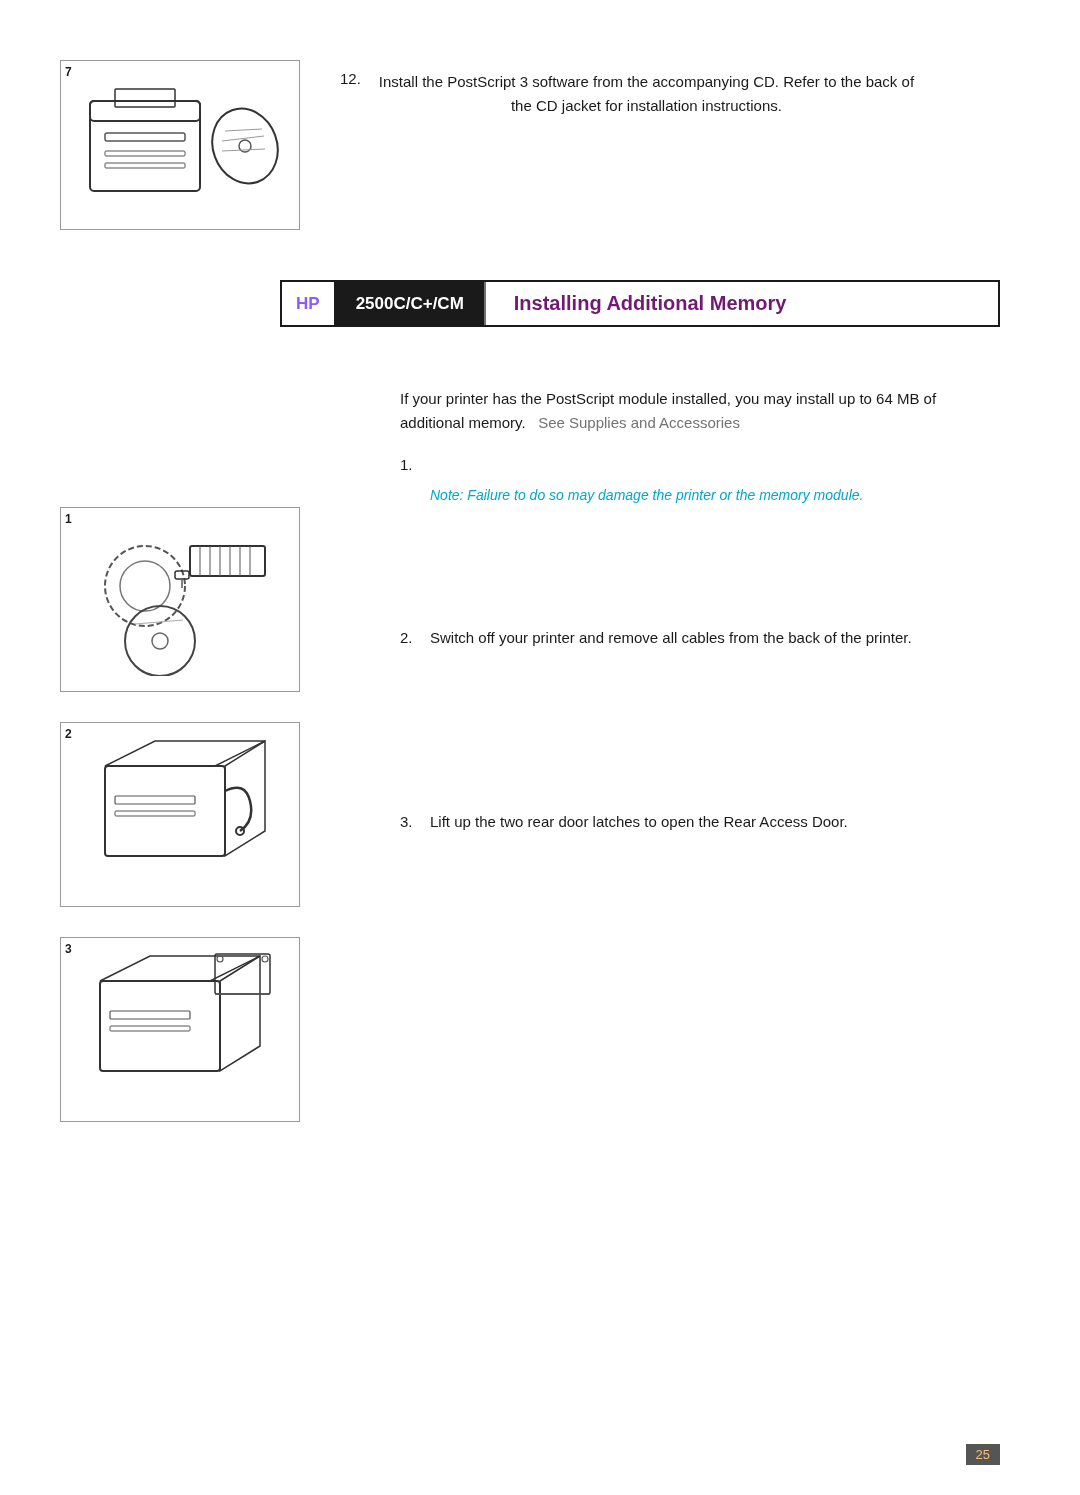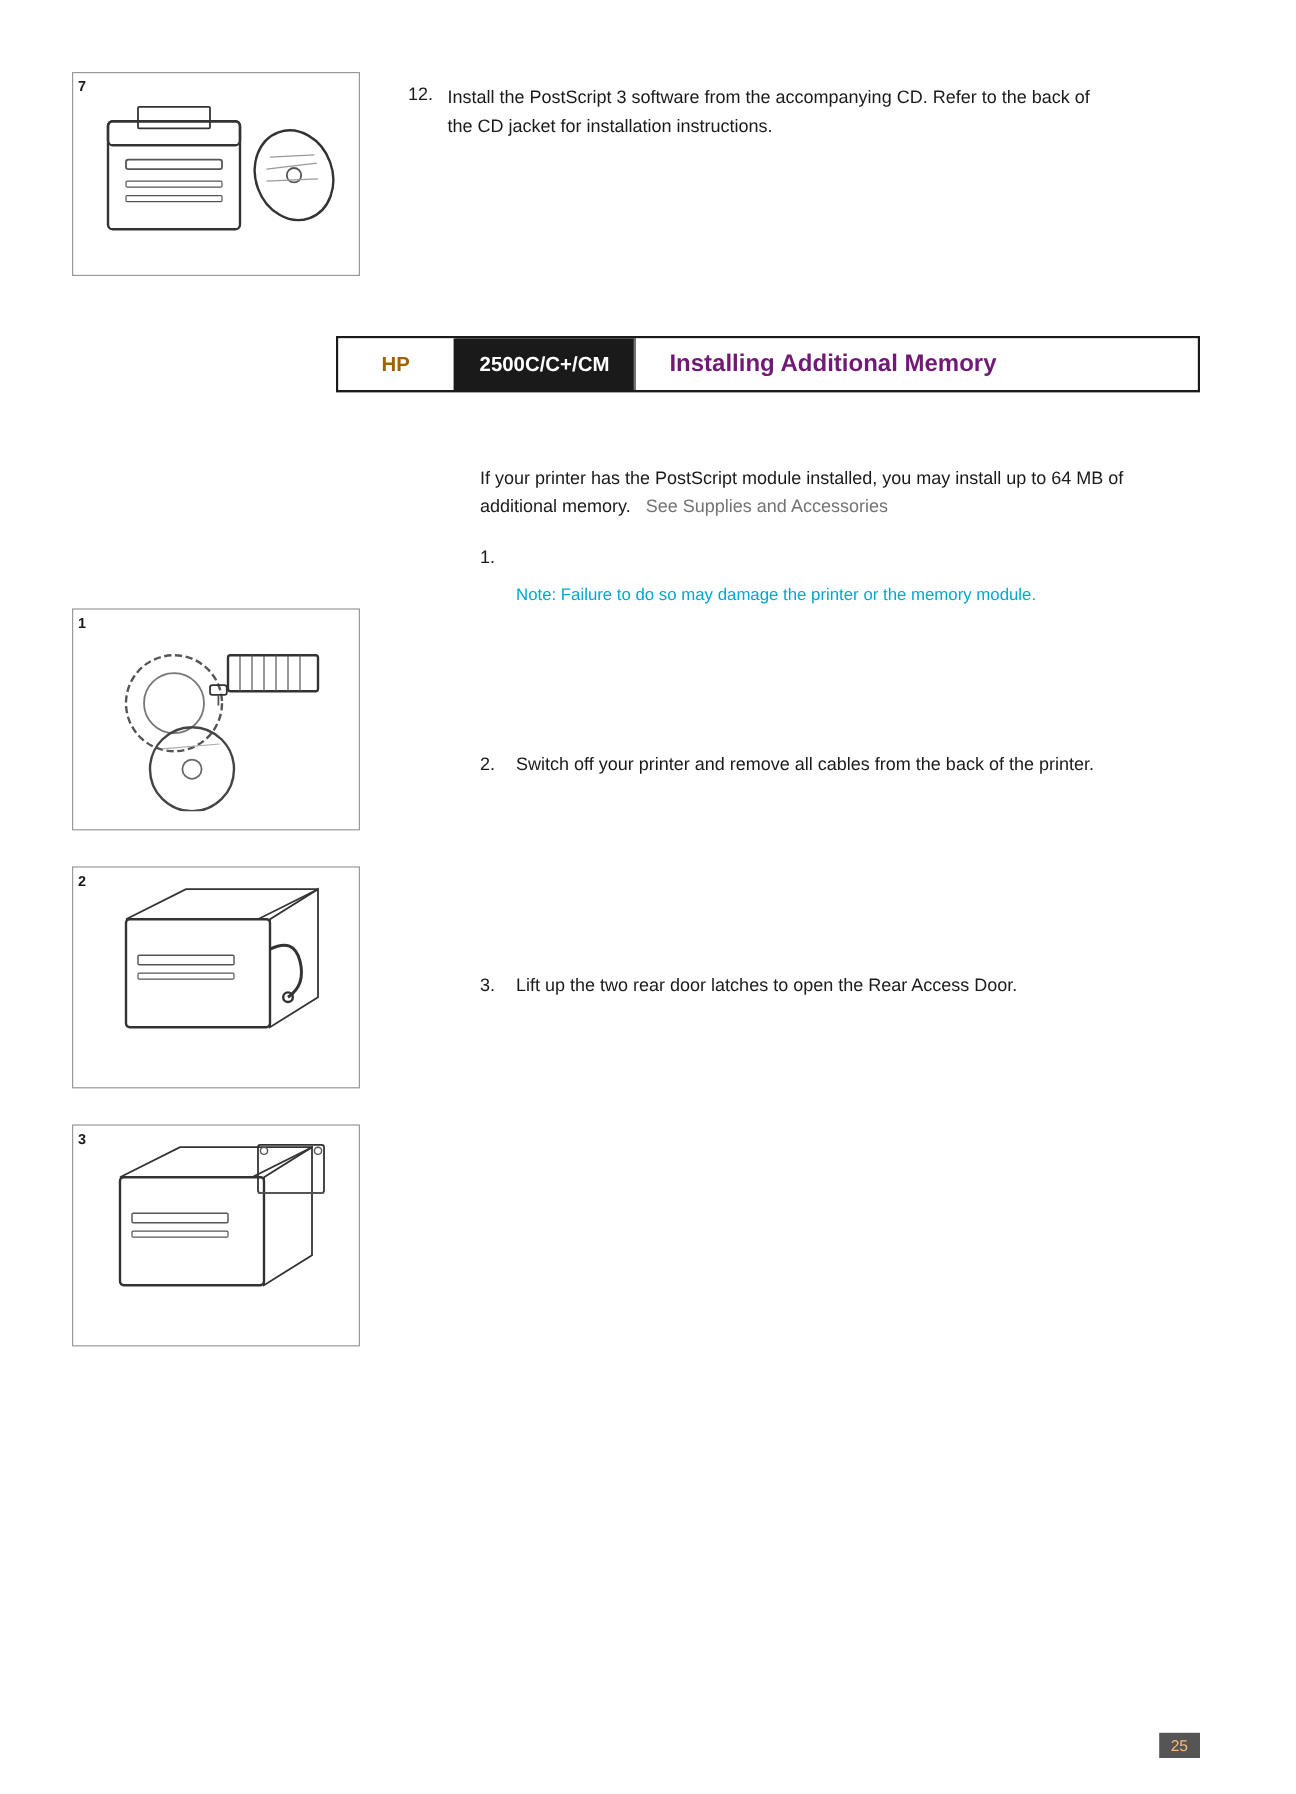--- a/index.html
+++ b/index.html
@@ -51,37 +51,38 @@
       width: 240px;
       height: 185px;
     }
     .img3 {
       width: 240px;
       height: 185px;
     }
     .step7-text {
       padding-top: 10px;
       max-width: 580px;
+      text-align: center;
     }
     
     .section-header {
       display: flex;
       align-items: stretch;
       border: 2px solid #1a1a1a;
       margin-bottom: 30px;
       margin-left: 0;
       width: 720px;
       align-self: flex-end;
     }
     .header-hp {
       background: #fff;
-      padding: 10px 36px;
+      padding: 10px 14px;
       font-size: 17px;
       font-weight: bold;
-      color: #a16207;
+      color: #8b5cf6;
       border-right: 2px solid #1a1a1a;
       display: flex;
       align-items: center;
     }
     .header-model {
       background: #1a1a1a;
       color: #fff;
       padding: 10px 20px;
       font-size: 17px;
       font-weight: bold;
@@ -137,20 +138,21 @@
     .step-item .num {
       flex-shrink: 0;
       min-width: 20px;
     }
     .note-text {
       color: #00a8cc;
       font-size: 14px;
       margin-top: 6px;
       margin-left: 0;
       line-height: 1.5;
+      font-style: italic;
     }
     
     .page-num {
       position: absolute;
       bottom: 30px;
       right: 80px;
       background: #555;
       color: #fdba74;
       font-size: 13px;
       padding: 3px 10px;

